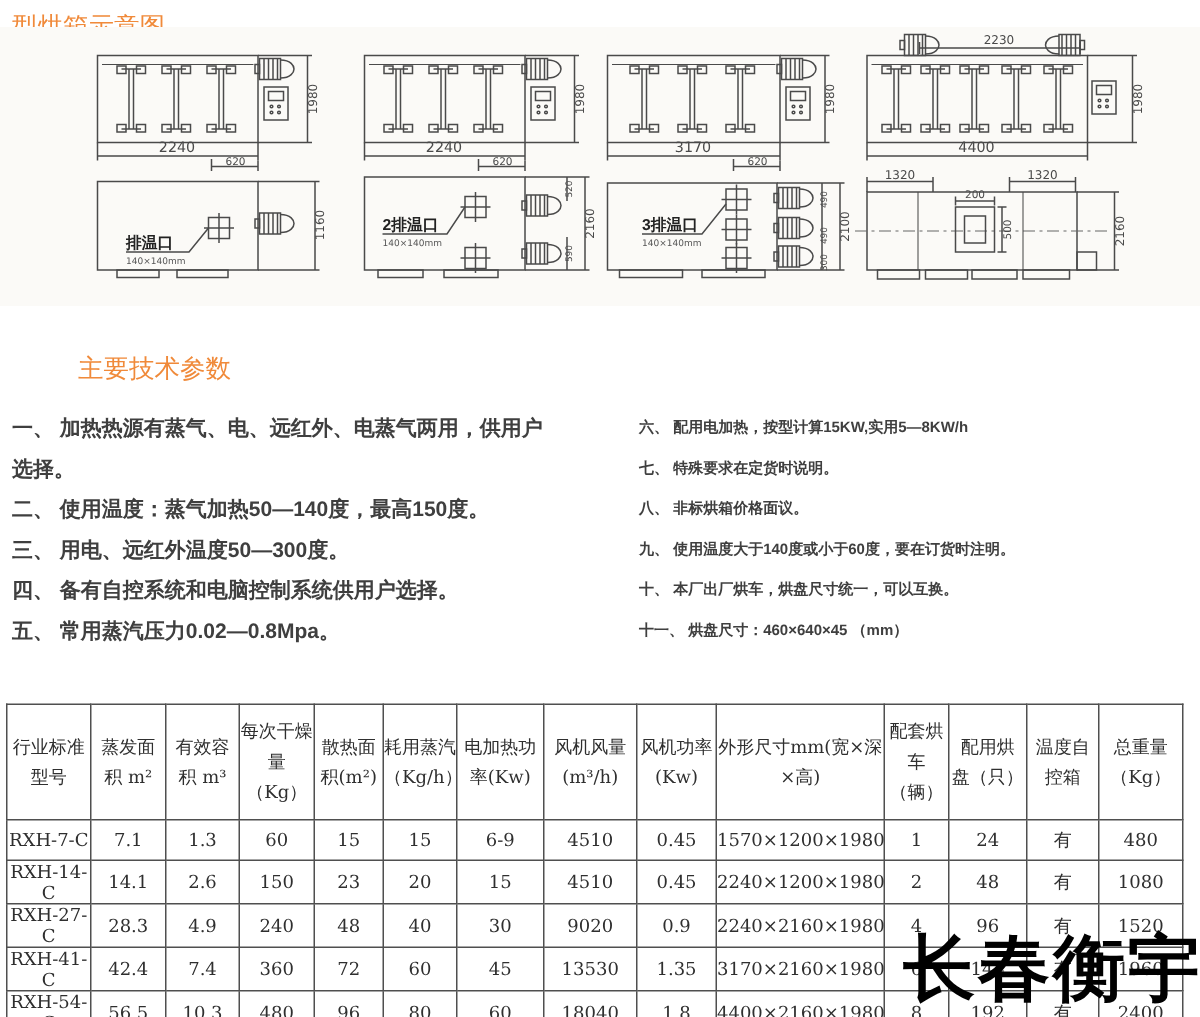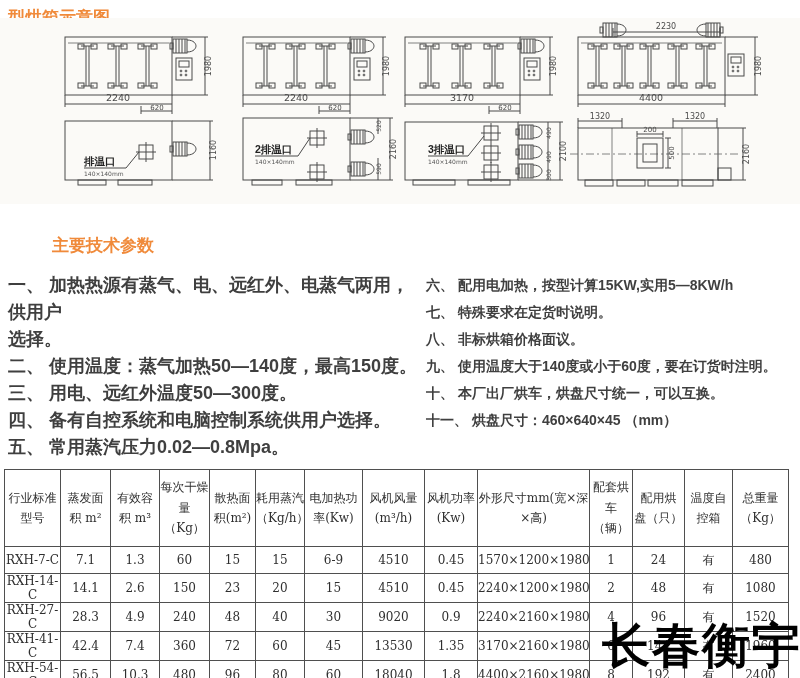--- a/index.html
+++ b/index.html
@@ -1,36 +1,36 @@
 <!DOCTYPE html>
 <html><head>
 <meta charset="utf-8">
 <style>
   html,body{margin:0;padding:0;background:#fff;}
   .page{position:relative;width:800px;height:678px;background:#fff;overflow:hidden;
         font-family:"Liberation Sans",sans-serif;color:#3d3d3d;}
-  .sec-title{position:absolute;left:8px;margin:0;font-size:17px;font-weight:700;color:#f08a3a;
+  .sec-title{position:absolute;left:8px;margin:0;font-size:17px;font-weight:400;color:#f08a3a;
              font-family:"Liberation Sans",sans-serif;}
   #title1{top:6px;}
   #title2{top:234px;margin-left:44px;}
   
   svg.diagrams{position:absolute;left:0;top:10px;width:800px;height:200px;}
   svg text{stroke:none;}
   text.dim{font-family:"DejaVu Sans",sans-serif;fill:#4a4a4a;}
   .d6{font-size:6px}.d7{font-size:7px}.d8{font-size:8px}.d9{font-size:9.5px}
   .mid{text-anchor:middle}
   .cnlab{font-family:"Liberation Sans",sans-serif;font-size:10.5px;font-weight:700;fill:#222;}
   .cnote{font-family:"DejaVu Sans",sans-serif;font-size:6px;fill:#555;}
   
   .specs{position:absolute;left:8px;top:272px;display:flex;}
   .spec-col{width:412px;}
   .spec-col.right{width:372px;margin-left:6px;font-size:14.5px;}
-  .spec-col p{margin:0;line-height:27px;font-size:18px;font-weight:600;color:#3f3f3f;
+  .spec-col p{margin:0;line-height:27px;font-size:14px;font-weight:600;color:#3f3f3f;
               white-space:pre-line;}
-  .spec-col.right p{font-size:14px;}
+  .spec-col.right p{font-size:10px;}
   
   table.spec-table{position:absolute;left:4px;top:457px;border-collapse:collapse;table-layout:fixed;
         width:784px;font-family:"DejaVu Serif","Liberation Serif",serif;color:#2f2f2f;margin-top:12px;}
   table.spec-table th,table.spec-table td{border:1px solid #4f4f4f;text-align:center;
         vertical-align:middle;padding:0;font-size:12px;font-weight:400;}
   table.spec-table th{height:76px;white-space:pre-line;line-height:1.7;}
   table.spec-table td{height:26px;}
   
   .watermark{position:absolute;left:602px;top:614px;font-size:48px;font-weight:700;
         letter-spacing:2px;color:#000;font-family:"Liberation Serif",serif;white-space:nowrap;}

